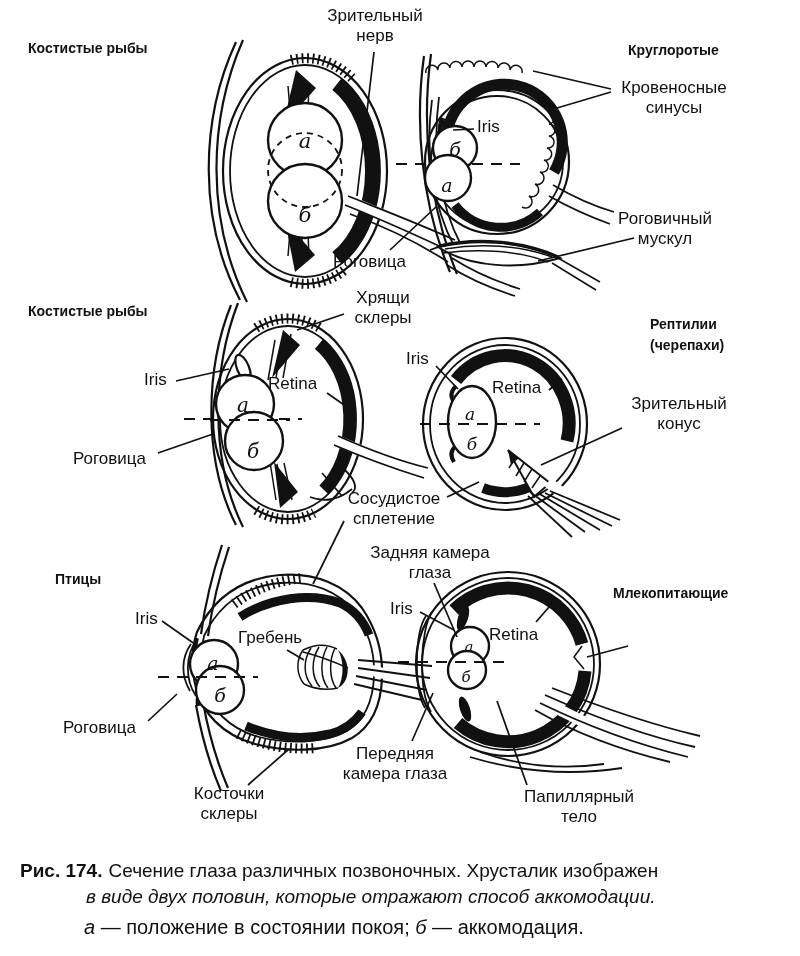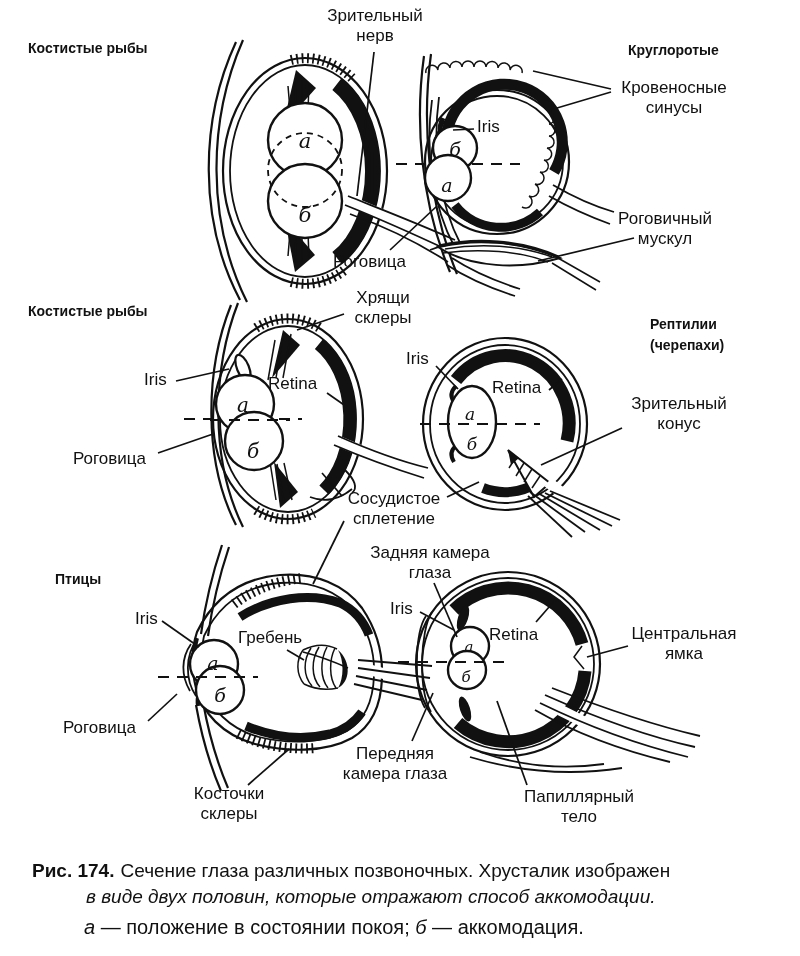--- a/index.html
+++ b/index.html
@@ -3,21 +3,21 @@
 <meta charset="utf-8">
 <style>
   html,body{margin:0;padding:0;background:#fff;}
   #fig{position:relative;width:800px;height:956px;background:#fff;overflow:hidden;
        font-family:"Liberation Sans","DejaVu Sans",sans-serif;color:#111;}
   #art{position:absolute;left:0;top:0;}
   .ttl{position:absolute;font-weight:bold;font-size:14px;line-height:21px;white-space:nowrap;}
   .lbl{position:absolute;font-size:17px;line-height:20px;white-space:nowrap;}
   .c{transform:translateX(-50%);text-align:center;}
   .cap{position:absolute;left:20px;top:858px;width:760px;font-size:19px;line-height:26px;}
-  .cap .fig{font-weight:bold;margin-right:6px;margin-left:12px;}
+  .cap .fig{font-weight:bold;margin-right:6px;}
   .cap .ind{padding-left:66px;font-style:italic;}
   .cap .foot{padding-left:64px;margin-top:4px;font-size:20px;}
   .it{font-style:italic;}
   
   .o2{stroke:#111;stroke-width:2.2;fill:none;}
   .o1{stroke:#111;stroke-width:1.8;fill:none;}
   .blk{stroke:#111;fill:none;}
   .hatch{stroke:#111;stroke-width:10;fill:none;stroke-dasharray:1.8 3.6;}
   .ax{stroke:#111;stroke-width:2.1;stroke-dasharray:11 8;fill:none;}
   .ld{stroke:#111;stroke-width:1.7;}
@@ -262,38 +262,38 @@
     <line class="ld" x1="148" y1="721" x2="177" y2="694"></line>
     <line class="ld" x1="248" y1="785" x2="289" y2="749"></line>
   </g>
 </svg>
 
 <div class="ttl" style="left:28px;top:38px">Костистые рыбы</div>
 <div class="ttl" style="left:628px;top:40px">Круглоротые</div>
 <div class="ttl" style="left:28px;top:301px">Костистые рыбы</div>
 <div class="ttl" style="left:650px;top:314px"><span>Рептилии</span><br><span>(черепахи)</span></div>
 <div class="ttl" style="left:55px;top:569px">Птицы</div>
+<div class="ttl" style="left:613px;top:583px">Млекопитающие</div>
 
 <div class="lbl c" style="left:375px;top:6px"><span>Зрительный</span><br><span>нерв</span></div>
 <div class="lbl c" style="left:674px;top:78px"><span>Кровеносные</span><br><span>синусы</span></div>
 <div class="lbl c" style="left:665px;top:209px"><span>Роговичный</span><br><span>мускул</span></div>
 <div class="lbl" style="left:477px;top:117px">Iris</div>
 <div class="lbl" style="left:333px;top:252px">Роговица</div>
 <div class="lbl c" style="left:383px;top:288px"><span>Хрящи</span><br><span>склеры</span></div>
 <div class="lbl" style="left:144px;top:370px">Iris</div>
 <div class="lbl" style="left:268px;top:374px">Retina</div>
 <div class="lbl" style="left:73px;top:449px">Роговица</div>
 <div class="lbl" style="left:406px;top:349px">Iris</div>
 <div class="lbl" style="left:492px;top:378px">Retina</div>
 <div class="lbl c" style="left:679px;top:394px"><span>Зрительный</span><br><span>конус</span></div>
 <div class="lbl c" style="left:430px;top:543px"><span>Задняя камера</span><br><span>глаза</span></div>
 <div class="lbl c" style="left:394px;top:489px"><span>Сосудистое</span><br><span>сплетение</span></div>
 <div class="lbl" style="left:390px;top:599px">Iris</div>
 <div class="lbl" style="left:489px;top:625px">Retina</div>
-<div class="lbl c" style="left:684px;top:624px"><span>Центральная</span><br><span>ямка</span></div>
 <div class="lbl" style="left:135px;top:609px">Iris</div>
 <div class="lbl" style="left:238px;top:628px">Гребень</div>
 <div class="lbl" style="left:63px;top:718px">Роговица</div>
 <div class="lbl c" style="left:229px;top:784px"><span>Косточки</span><br><span>склеры</span></div>
 <div class="lbl c" style="left:395px;top:744px"><span>Передняя</span><br><span>камера глаза</span></div>
 <div class="lbl c" style="left:579px;top:787px"><span>Папиллярный</span><br><span>тело</span></div>
 
 <div class="cap">
   <div><span class="fig">Рис. 174.</span><span>Сечение глаза различных позвоночных. Хрусталик изображен</span></div>
   <div class="ind">в виде двух половин, которые отражают способ аккомодации.</div>

